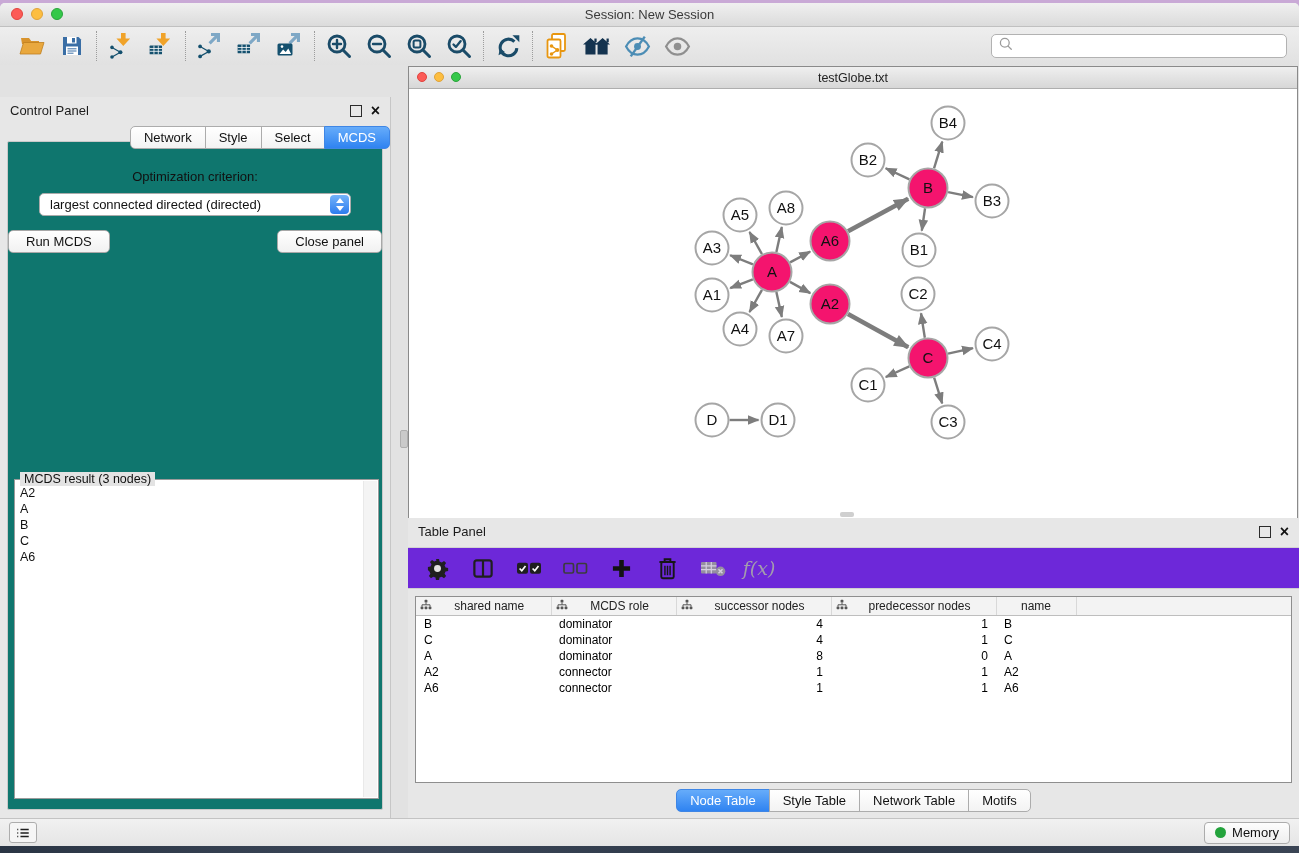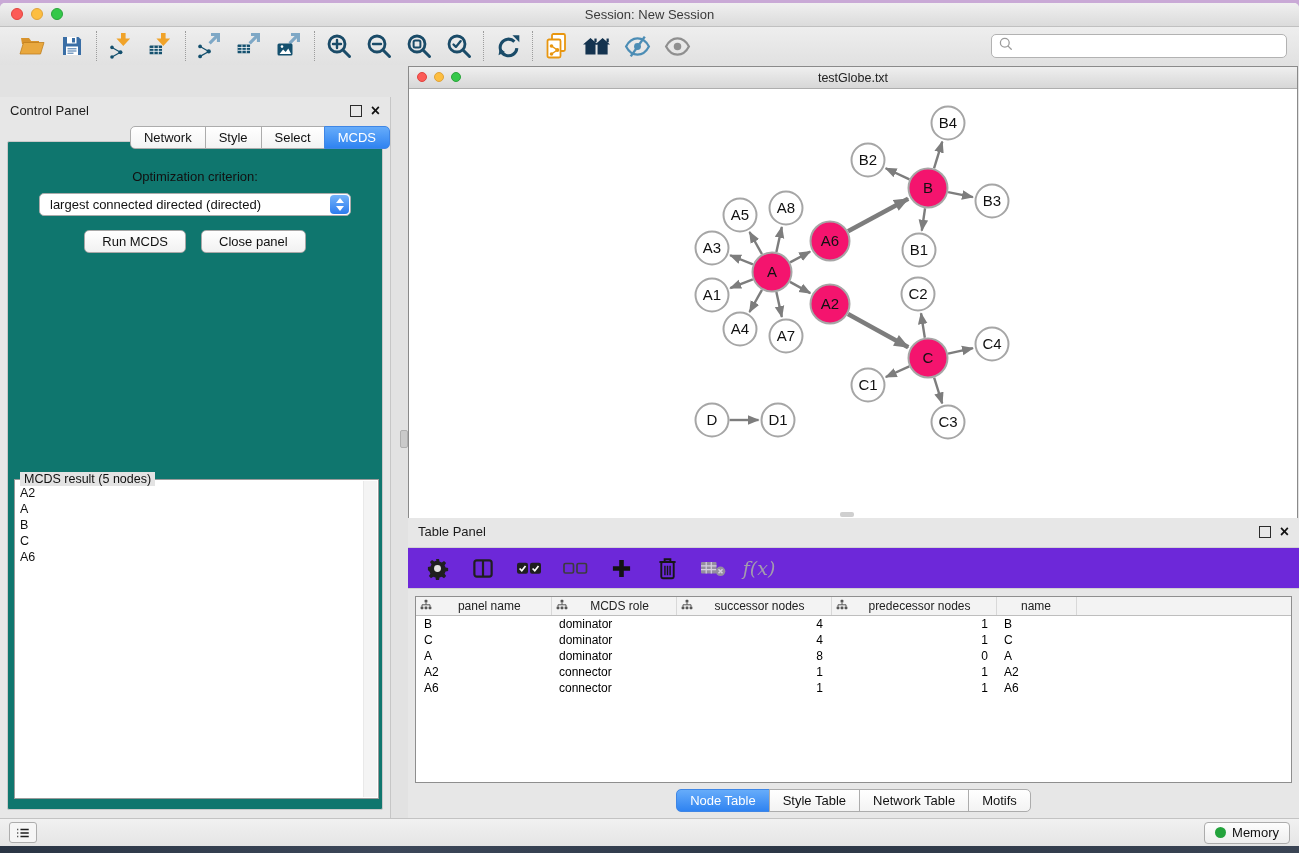--- a/index.html
+++ b/index.html
@@ -52,21 +52,21 @@
          border-radius:5px;position:relative;display:flex;align-items:center;font-size:13px;
          padding:0 24px 0 10px;box-sizing:border-box;color:#111;}
   .combo-text{overflow:hidden;white-space:nowrap;}
   .combo-stepper{position:absolute;right:1px;top:1px;bottom:1px;width:19px;border-radius:4px;
                  background:linear-gradient(#74B3FA,#2C7CEE);display:flex;flex-direction:column;
                  align-items:center;justify-content:center;gap:3px;}
   .tri-up{width:0;height:0;border-left:4px solid transparent;border-right:4px solid transparent;
           border-bottom:5px solid #fff;}
   .tri-down{width:0;height:0;border-left:4px solid transparent;border-right:4px solid transparent;
             border-top:5px solid #fff;}
-  .btn-row{display:flex;justify-content:center;gap:15px;margin-top:14px;}
+  .btn-row{display:flex;justify-content:space-between;gap:15px;margin-top:14px;}
   .btn{background:linear-gradient(#FFFFFF,#F1F1F1);border:1px solid #A8A8A8;border-radius:5px;
        font-size:13px;padding:3px 17px;color:#111;font-family:"Liberation Sans",sans-serif;}
   .result-box{position:absolute;left:6px;right:3px;top:337px;bottom:10px;border:1px solid #9B9B9B;
               background:#fff;}
   .result-legend{position:absolute;top:-8px;left:5px;background:#E3E3E3;padding:0 4px;
                  font-size:12.5px;color:#111;}
   .result-track{position:absolute;top:1px;right:1px;bottom:1px;width:13px;background:#F4F4F4;
                 border-left:1px solid #E9E9E9;}
   .result-items{position:absolute;top:5px;left:5px;right:17px;font-size:12.5px;line-height:16px;color:#111;}
   
@@ -316,21 +316,21 @@
             <span class="combo-stepper">
               <span class="tri-up"></span>
                 <span class="tri-down"></span>
             </span>
           </div>
           <div class="btn-row">
             <button class="btn">Run MCDS</button>
             <button class="btn">Close panel</button>
           </div>
           <div class="result-box">
-            <span class="result-legend">MCDS result (5 nodes)</span>
+            <span class="result-legend">MCDS result (3 nodes)</span>
             <div class="result-track"></div>
             <div class="result-items">
                 <div>A2</div>
                 <div>A</div>
                 <div>B</div>
                 <div>C</div>
                 <div>A6</div>
               </div>
           </div>
         </div>
@@ -536,21 +536,21 @@
                     <span class="th-inner">
                       <span><svg width="12" height="12" viewBox="0 0 12 12">
                           <g fill="#555">
                             <rect x="4.6" y="0.8" width="2.8" height="2.8" rx="0.6"></rect>
                             <rect x="0.6" y="7.4" width="2.8" height="2.8" rx="0.6"></rect>
                             <rect x="4.6" y="7.4" width="2.8" height="2.8" rx="0.6"></rect>
                             <rect x="8.6" y="7.4" width="2.8" height="2.8" rx="0.6"></rect>
                           </g>
                           <path d="M6 3.6v2.2M2 7.4V5.8h8v1.6" fill="none" stroke="#555" stroke-width="1"></path>
                         </svg></span>
-                      <span class="lbl">panel name</span>
+                      <span class="lbl">shared name</span>
                     </span>
                   </th>
                   <th>
                     <span class="th-inner">
                       <span><svg width="12" height="12" viewBox="0 0 12 12">
                           <g fill="#555">
                             <rect x="4.6" y="0.8" width="2.8" height="2.8" rx="0.6"></rect>
                             <rect x="0.6" y="7.4" width="2.8" height="2.8" rx="0.6"></rect>
                             <rect x="4.6" y="7.4" width="2.8" height="2.8" rx="0.6"></rect>
                             <rect x="8.6" y="7.4" width="2.8" height="2.8" rx="0.6"></rect>

